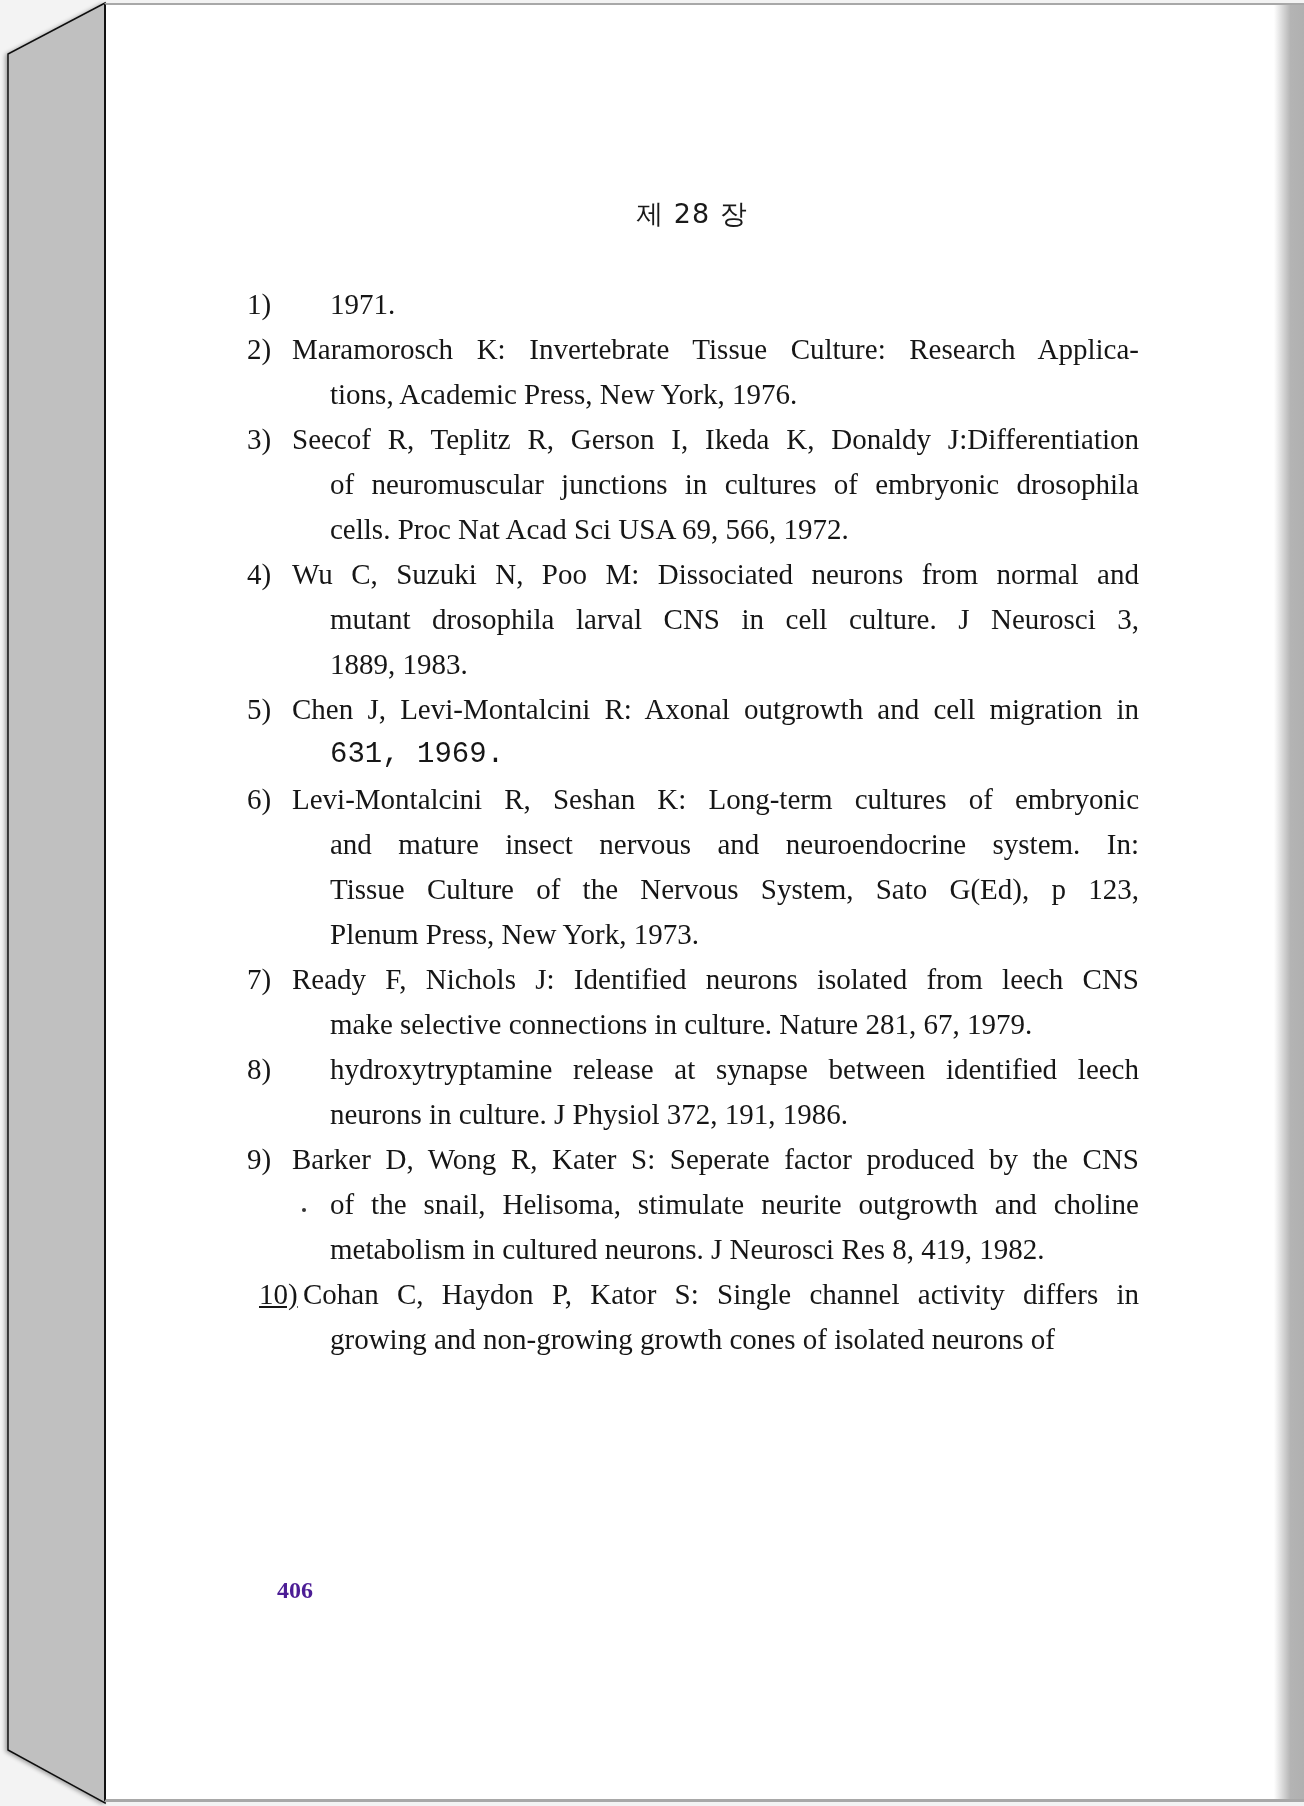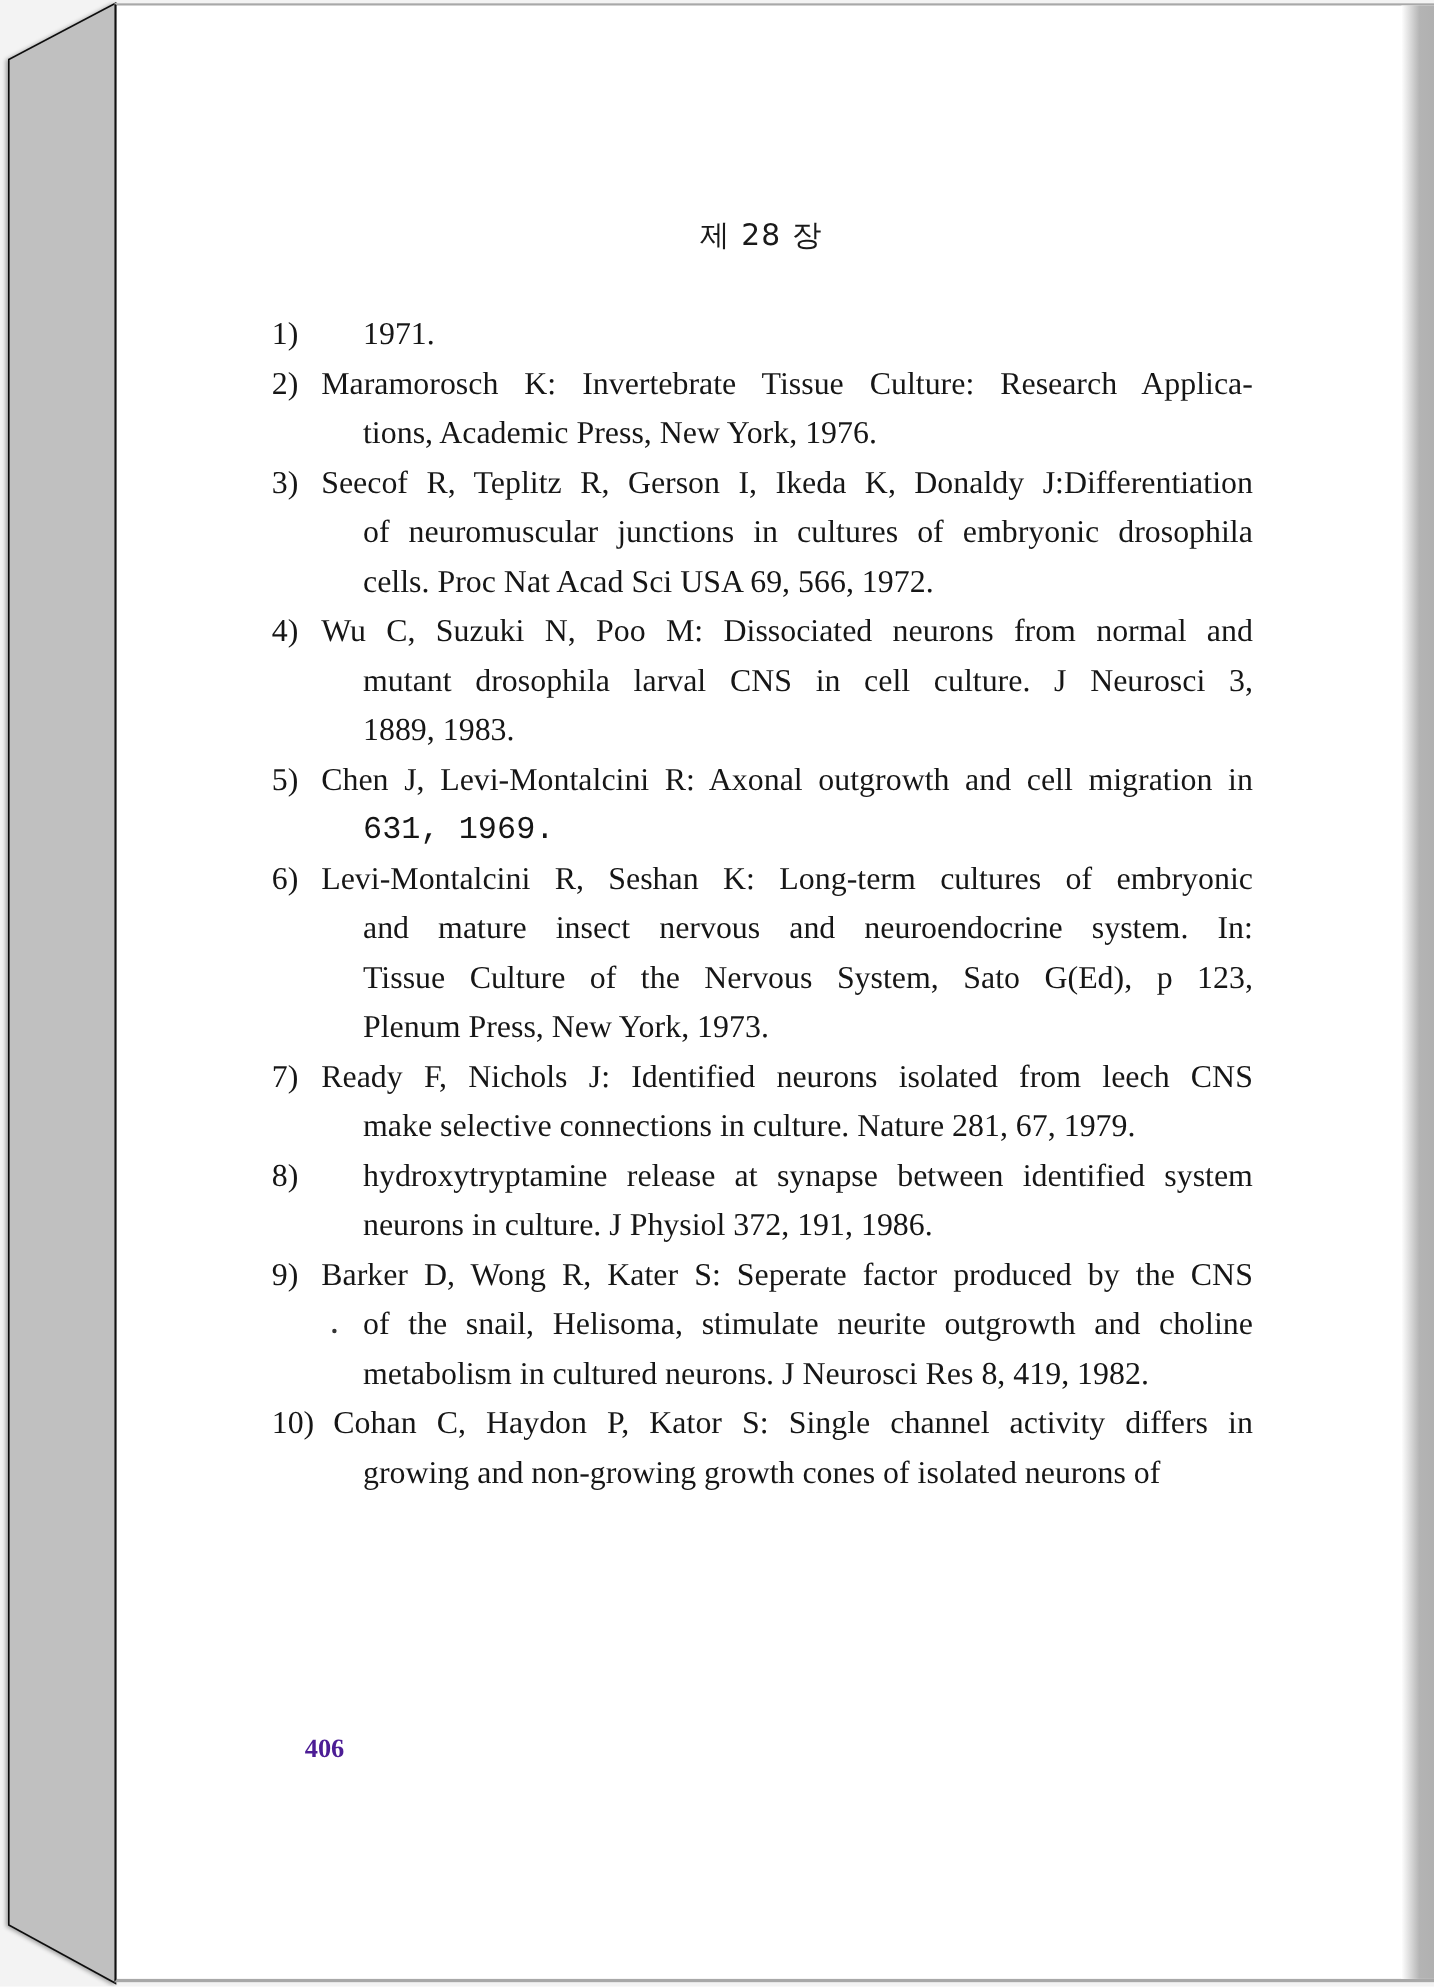--- a/index.html
+++ b/index.html
@@ -101,31 +101,31 @@
       <div style="white-space: normal; padding-left: 83px; text-align: justify; text-align-last: justify; height: 45px; overflow: hidden;">Tissue Culture of the Nervous System, Sato G(Ed), p 123,</div>
       <div style="white-space: nowrap; padding-left: 83px;">Plenum Press, New York, 1973.</div>
     </div>
     <div style="position: relative;">
       <span style="position: absolute; left: 0px; top: 0px;">7)</span>
       <div style="white-space: normal; padding-left: 45px; text-align: justify; text-align-last: justify; height: 45px; overflow: hidden;">Ready F, Nichols J: Identified neurons isolated from leech CNS</div>
       <div style="white-space: nowrap; padding-left: 83px;">make selective connections in culture. Nature 281, 67, 1979.</div>
     </div>
     <div style="position: relative;">
       <span style="position: absolute; left: 0px; top: 0px;">8)</span>
-      <div style="white-space: normal; padding-left: 83px; text-align: justify; text-align-last: justify; height: 45px; overflow: hidden;">hydroxytryptamine release at  synapse between identified system</div>
+      <div style="white-space: normal; padding-left: 83px; text-align: justify; text-align-last: justify; height: 45px; overflow: hidden;">hydroxytryptamine release at  synapse between identified leech</div>
       <div style="white-space: nowrap; padding-left: 83px;">neurons in culture. J Physiol 372, 191, 1986.</div>
     </div>
     <div style="position: relative;">
       <span style="position: absolute; left: 0px; top: 0px;">9)</span>
       <div style="white-space: normal; padding-left: 45px; text-align: justify; text-align-last: justify; height: 45px; overflow: hidden;">Barker D, Wong R, Kater S: Seperate factor produced by the CNS</div>
       <div style="white-space: normal; padding-left: 83px; text-align: justify; text-align-last: justify; height: 45px; overflow: hidden;">of the snail, Helisoma, stimulate neurite outgrowth and choline</div>
       <div style="white-space: nowrap; padding-left: 83px;">metabolism in cultured neurons. J Neurosci Res 8, 419, 1982.</div>
     </div>
     <div style="position: relative;">
-      <span style="position: absolute; left: 0px; top: 0px;">10)</span>
+      <span style="position: absolute; left: 12px; top: 0px; text-decoration: underline;">10)</span>
       <div style="white-space: normal; padding-left: 56px; text-align: justify; text-align-last: justify; height: 45px; overflow: hidden;">Cohan C, Haydon P, Kator S: Single channel activity differs in</div>
       <div style="white-space: nowrap; padding-left: 83px;">growing and non-growing growth cones of isolated neurons of</div>
     </div>
   </div>
 
 <div class="stray-dot"></div>
 
 <div class="page-num">406</div>
 
 </body></html>

